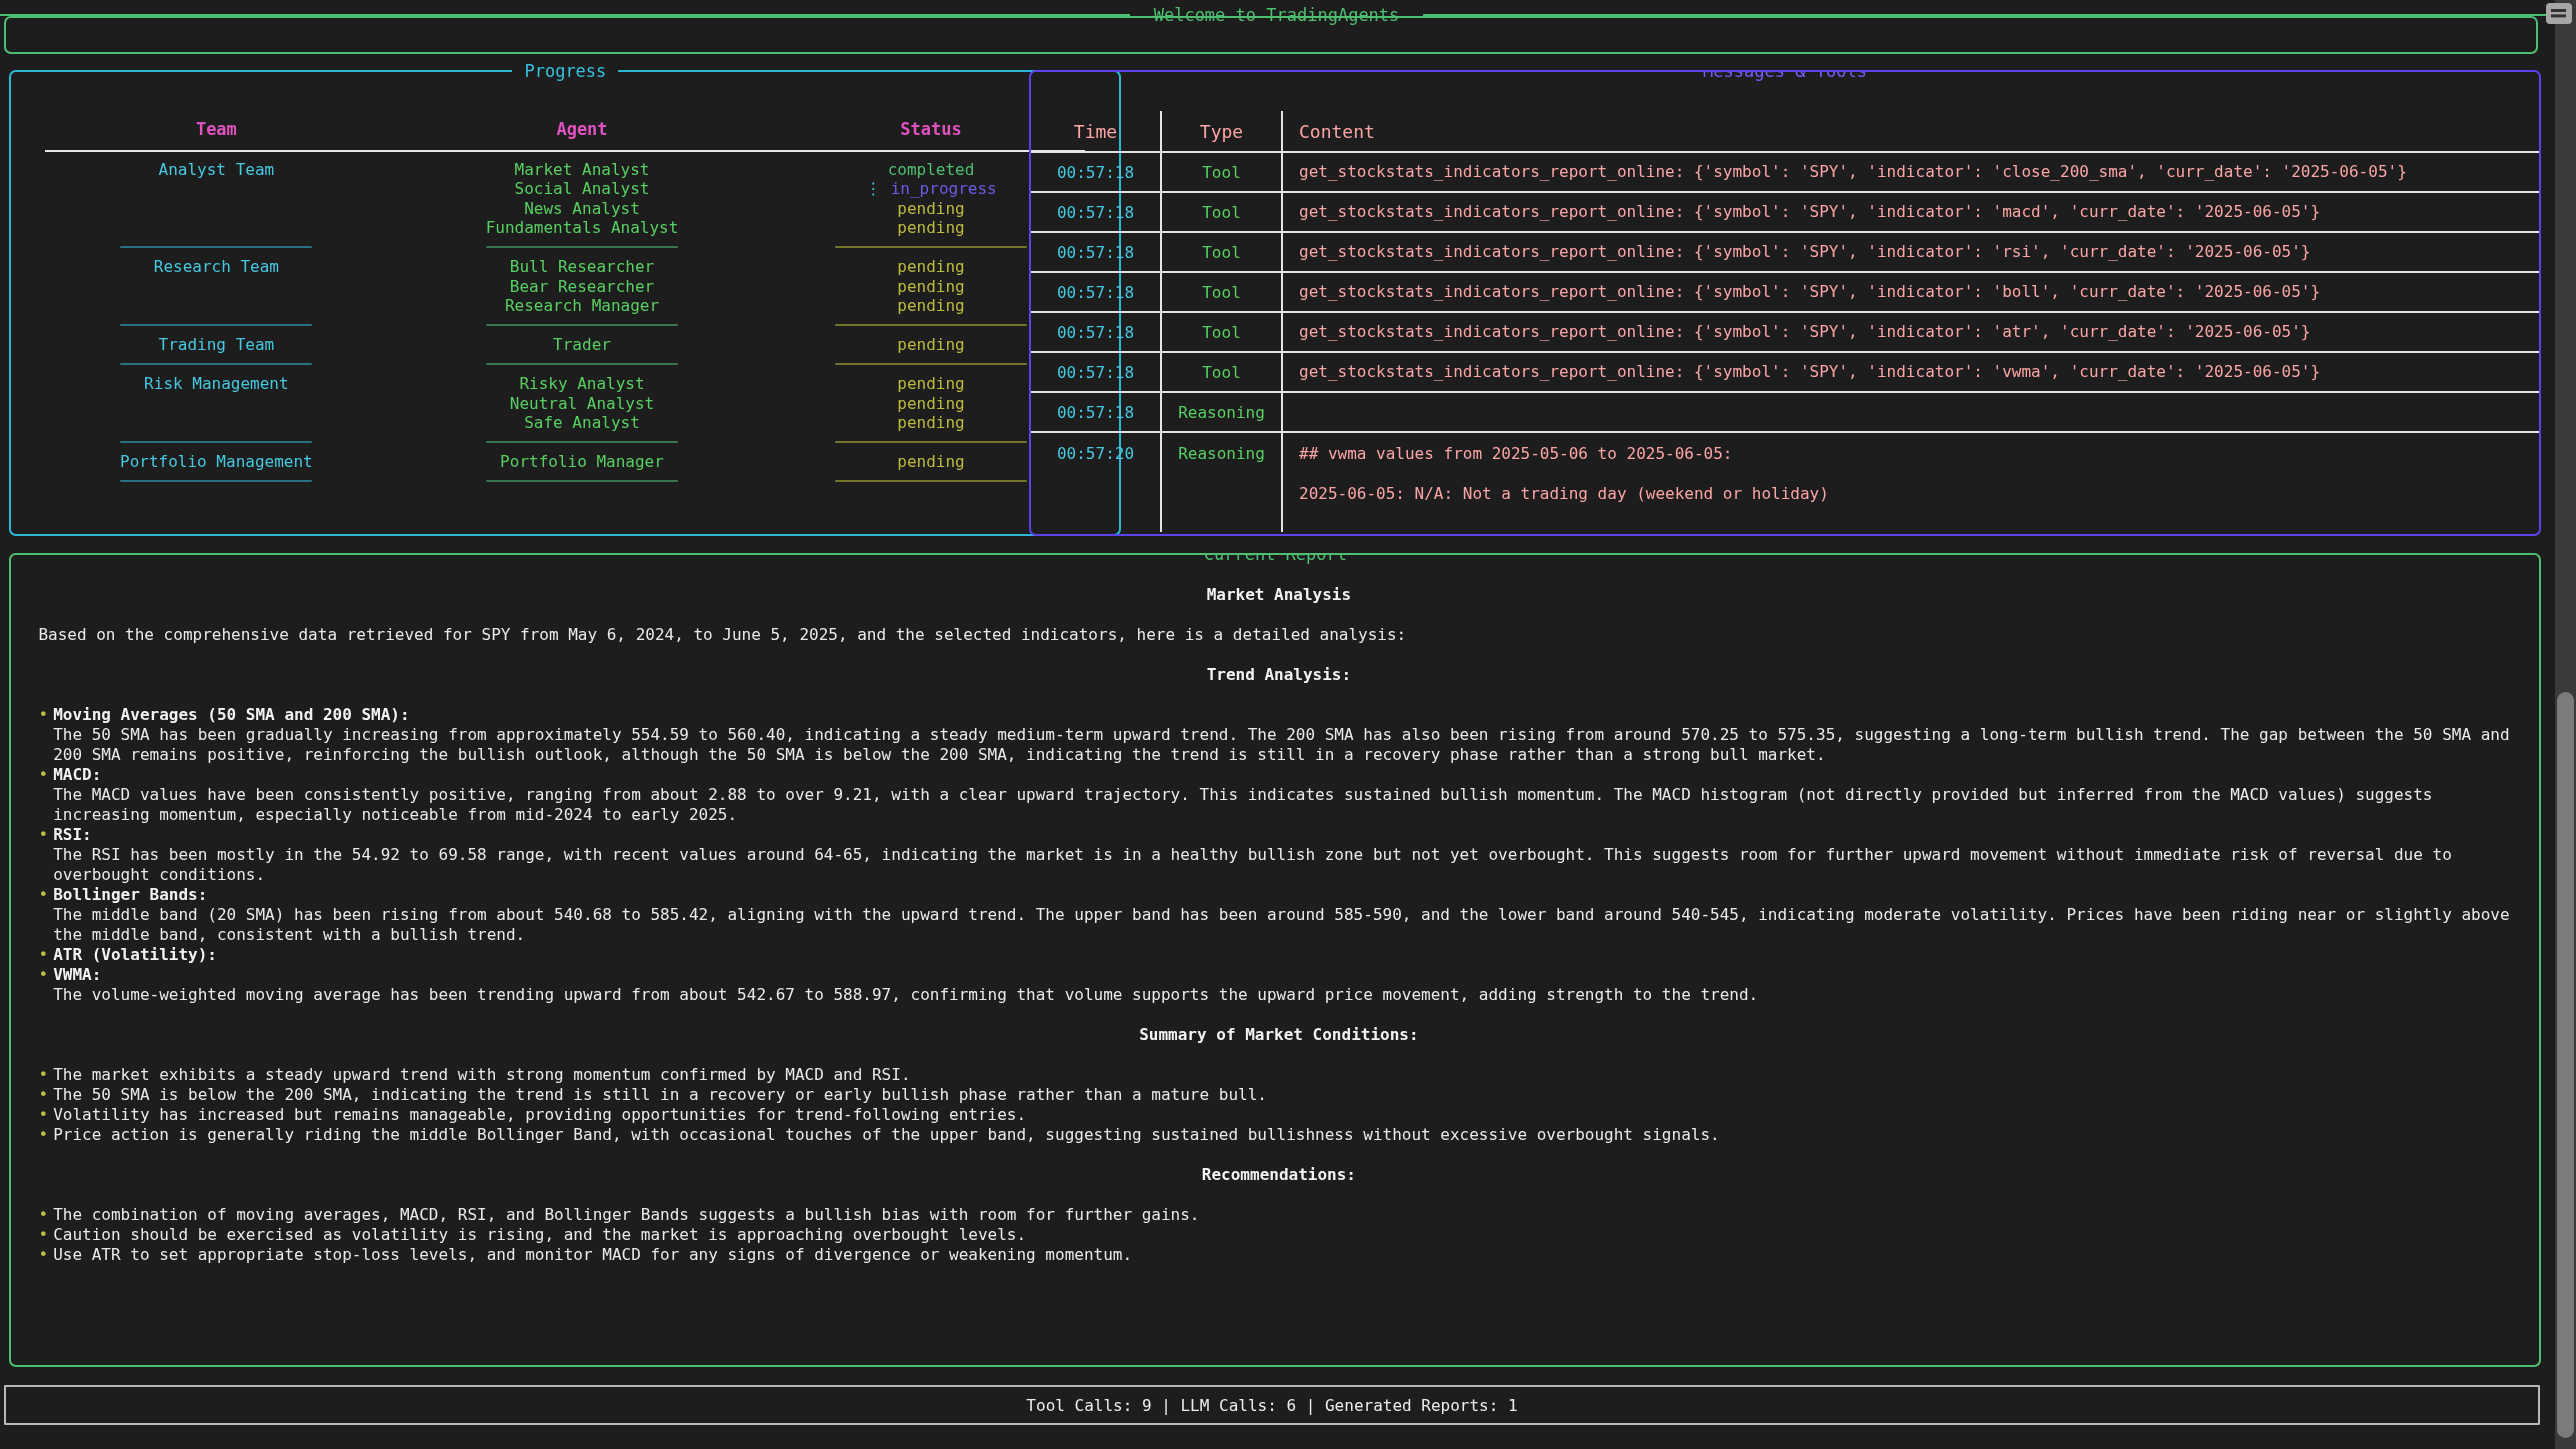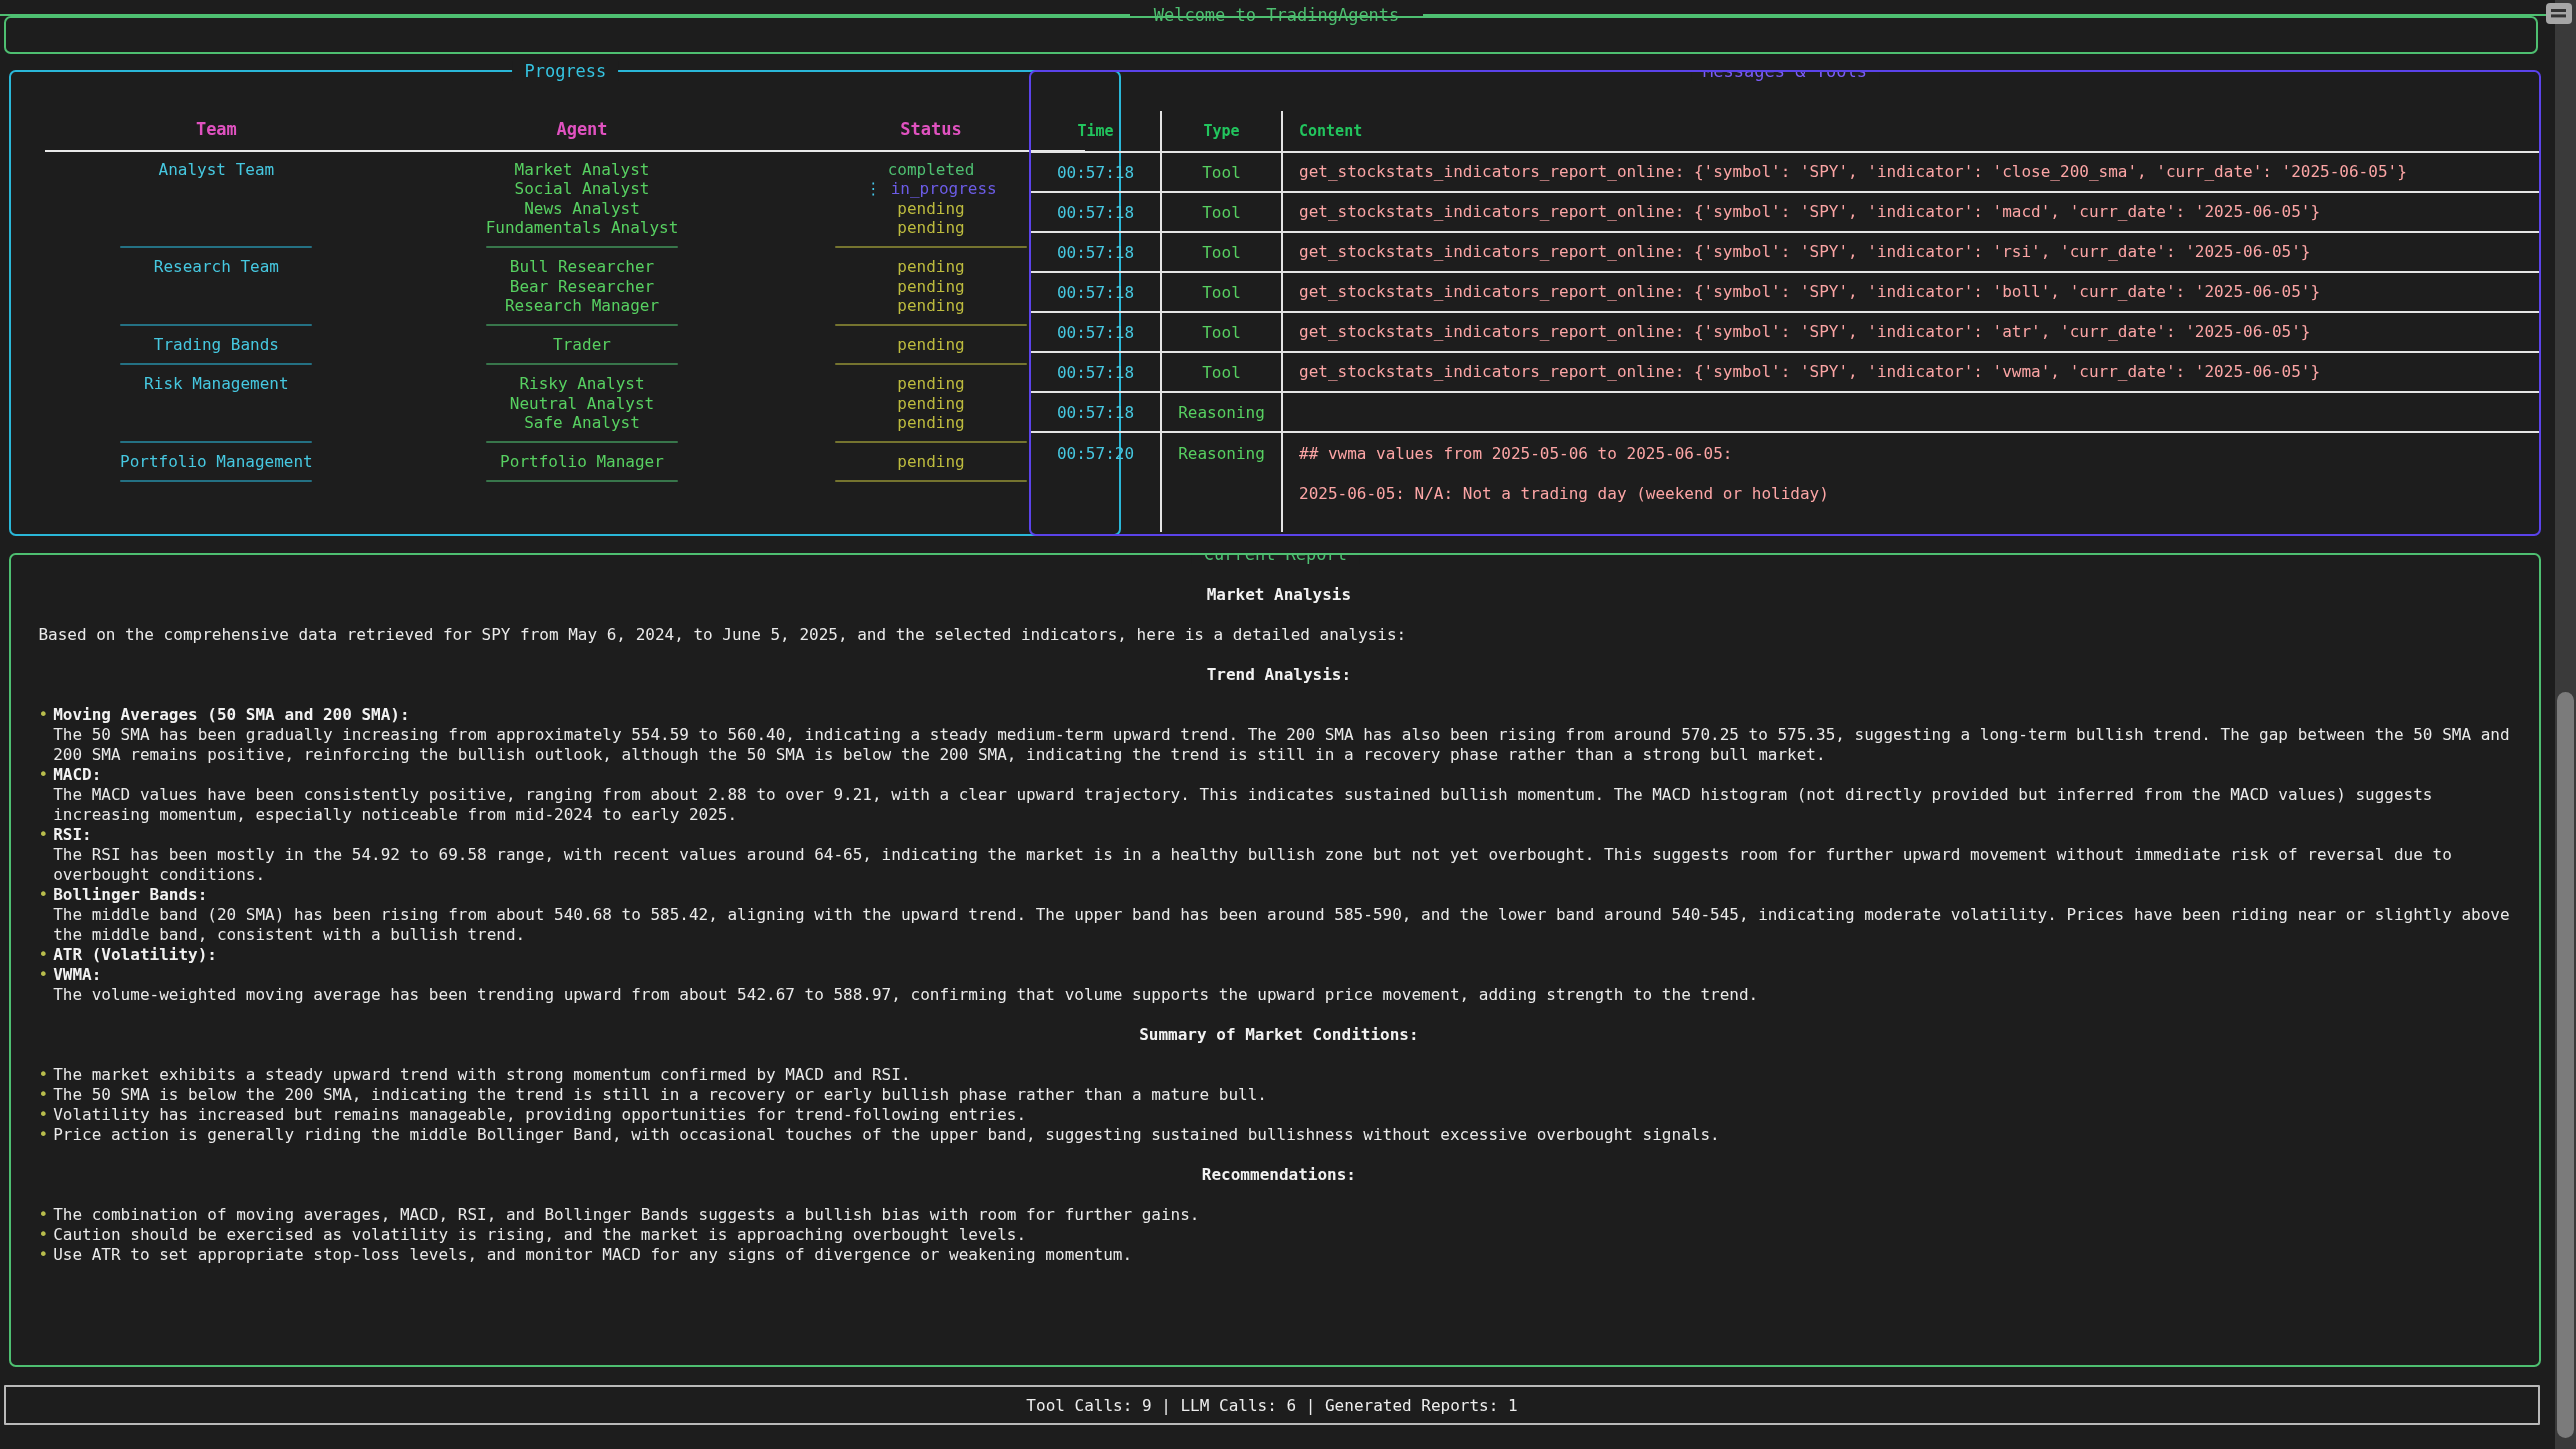--- a/index.html
+++ b/index.html
@@ -48,21 +48,21 @@
   .messages-panel .panel-title { color:#7a5cf5; }
   .mtable { margin-top:39px; }
   .mrow { display:grid; grid-template-columns:129px 121px 1fr; min-height:40px;
           border-bottom:2px solid #e4e4e4; }
   .mrow.last { border-bottom:none; }
   .mrow .cell { display:flex; align-items:center; justify-content:center; padding:4px 2.7px; }
   .mrow .cell.content { justify-content:flex-start; padding-left:16px; padding-right:13.4px;
           color:#fca5a5; display:block; align-content:center; }
   .mrow .cell.type, .mrow .cell.content { border-left:2px solid #e4e4e4; }
   .mrow.head { min-height:42px; }
-  .mrow.head .cell { color:#22c55e; font-weight:bold; font-size:15px; }
+  .mrow.head .cell { color:#fca5a5; font-weight:normal; font-size:18px; }
   .mrow.head .cell.content { display:flex; justify-content:flex-start; }
   .cell.time { color:#46c8e0; }
   .cell.type { color:#57d061; }
   .mrow.multi .cell { align-items:flex-start; padding-top:10.7px; align-content:start; }
   .mrow.multi { min-height:99px; }
   .cline { line-height:20px; min-height:20px; }
   .cline + .cline { margin-top:20px; }
 
   
   .report-panel { left:9.4px; top:553px; width:2532px; height:814px; border:2px solid #4ebf71; overflow:hidden; }
@@ -165,21 +165,21 @@
               <i class="sep-team"></i>
             </span>
     <span>
               <i class="sep-agent"></i>
             </span>
     <span>
               <i class="sep-status"></i>
             </span>
   </div>
           <div class="pgrid prow">
-    <span class="cell-team">Trading Bands</span>
+    <span class="cell-team">Trading Team</span>
     <span class="cell-agent">Trader</span>
     <span class="cell-status st-pending"><span>pending</span></span>
   </div>
           <div class="grp-sep">
     <span>
               <i class="sep-team"></i>
             </span>
     <span>
               <i class="sep-agent"></i>
             </span>

